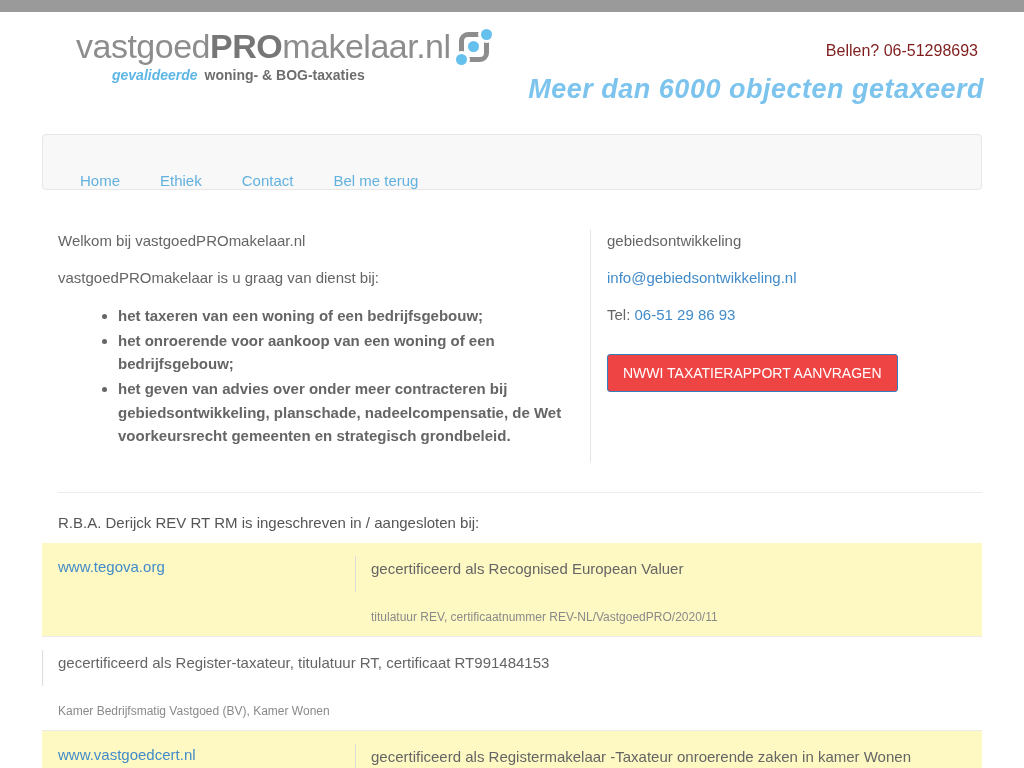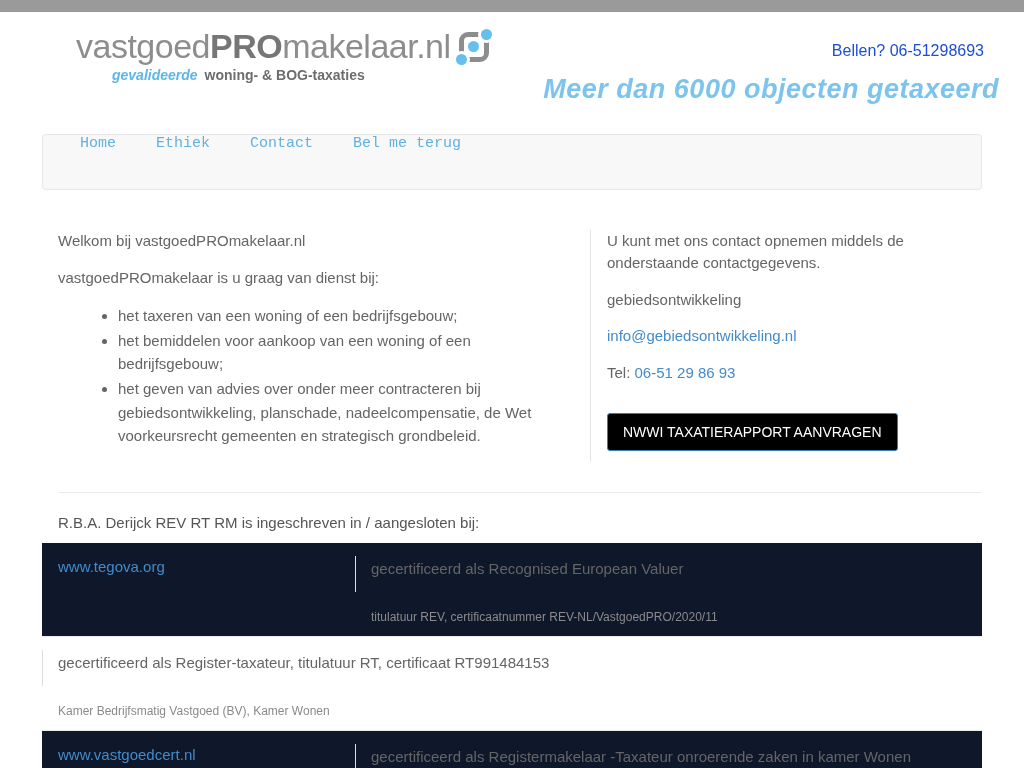--- a/index.html
+++ b/index.html
@@ -16,47 +16,47 @@
   .logo-text { font-size:34px; color:#8d8d8d; letter-spacing:-0.5px; line-height:1.1; }
   .logo-text .pro { font-weight:bold; color:#767676; }
   .logo-icon { position:relative; width:30px; height:30px; margin-left:8px; flex:0 0 auto; }
   .logo-icon .frame { position:absolute; left:0; top:0; right:0; bottom:0; border:5px solid #8d8d8d; border-radius:9px; }
   .logo-icon .dot { position:absolute; width:11px; height:11px; border-radius:50%; background:#66c0ee; box-shadow:0 0 0 3px #fff; }
   .logo-icon .dot.c { left:9px; top:9px; box-shadow:none; }
   .logo-icon .dot.tr { right:-3px; top:-3px; }
   .logo-icon .dot.bl { left:-3px; bottom:-3px; }
   .tagline { margin:2px 0 0 80px; font-size:14px; font-weight:bold; color:#6d6d6d; }
   .tagline .hl { color:#5db6e6; font-style:italic; margin-right:3px; }
-  .phone-top { position:absolute; top:14px; right:40px; font-size:16px; color:#1d4ed8; }
-  .banner { position:absolute; top:46px; right:25px; font-size:27px; font-weight:bold; font-style:italic; color:#7cc4ed; letter-spacing:0.5px; }
+  .phone-top { position:absolute; top:14px; right:46px; font-size:16px; color:#7f1d1d; }
+  .banner { position:absolute; top:46px; right:40px; font-size:27px; font-weight:bold; font-style:italic; color:#7cc4ed; letter-spacing:0.5px; }
 
   
-  .nav { margin:0 42px; height:56px; background:#f8f8f8; border:1px solid #e7e7e7; border-radius:4px; display:flex; align-items:flex-start; padding-left:17px;font-family:Liberation Mono, monospace; }
+  .nav { margin:0 42px; height:56px; background:#f8f8f8; border:1px solid #e7e7e7; border-radius:4px; display:flex; align-items:flex-end; padding-left:17px; }
   .nav a { display:inline-block; padding:0 20px; font-size:15px; color:#62b1de; text-decoration:none; cursor:pointer; }
 
   
   .content { margin:0 42px; }
 
   .two-col { display:flex; padding-top:40px; }
   .col-left { width:548px; padding:0 20px 0 16px; }
   .col-right { flex:1; border-left:1px solid #e5e5e5; padding-left:16px; }
   .col-left p, .col-right p { font-size:15px; line-height:1.45; margin-bottom:15px; }
-  .col-left ul { margin:0 0 15px 60px; }
+  .col-left ul { margin:0 0 15px 60px;font-weight:bold; }
   .col-left li { font-size:15px; line-height:1.55; margin-bottom:2px; color:#656565; }
   .col-right .contact-intro { max-width:300px; }
   a.link { color:#428bca; text-decoration:none; cursor:pointer; }
-  .btn-primary { display:inline-block; margin-top:14px; padding:10px 15px; background:#000000; border:1px solid #357ebd; border-radius:3px; color:#fff; font-size:14px; cursor:pointer; font-family:"Liberation Sans","DejaVu Sans",sans-serif; }
+  .btn-primary { display:inline-block; margin-top:14px; padding:10px 15px; background:#ef4444; border:1px solid #357ebd; border-radius:3px; color:#fff; font-size:14px; cursor:pointer; font-family:"Liberation Sans","DejaVu Sans",sans-serif; }
 
   .divider { border:none; border-top:1px solid #ececec; margin:30px 0 0 16px; }
 
   .memberships-heading { padding-left:16px; margin:21px 0 12px 0; font-size:15px; color:#555; font-weight:normal; }
 
   
   .member-row { display:flex; min-height:75px; padding:15px 0 12px 0; border-bottom:1px solid #ebebeb; }
-  .member-row.striped { background:#0f172a; }
+  .member-row.striped { background:#fef9c3; }
   .member-row .cell-link { width:313px; padding-left:16px; flex:0 0 auto; font-size:15px; }
   .member-row .cell-desc { flex:1; position:relative; padding-left:16px; padding-right:20px; }
   .member-row .cell-desc:before { content:""; position:absolute; left:0; top:-2px; width:1px; height:36px; background:#ddd; }
   .member-row .desc-main { font-size:15px; color:#656565; line-height:1.4; }
   .member-row .desc-sub { font-size:12px; color:#8a8a8a; margin-top:31px; }
 </style>
 </head>
 <body>
 
 <div class="page">
@@ -86,26 +86,25 @@
   </div>
 
   <div class="content">
 
     <div class="two-col">
       <div class="col-left">
         <p>Welkom bij vastgoedPROmakelaar.nl</p>
         <p>vastgoedPROmakelaar is u graag van dienst bij:</p>
         <ul>
           <li>het taxeren van een woning of een bedrijfsgebouw;</li>
-          <li>het bemiddelen voor aankoop van een woning of een bedrijfsgebouw;</li>
+          <li>het onroerende voor aankoop van een woning of een bedrijfsgebouw;</li>
           <li>het geven van advies over onder meer contracteren bij gebiedsontwikkeling, planschade, nadeelcompensatie, de Wet voorkeursrecht gemeenten en strategisch grondbeleid.</li>
         </ul>
       </div>
       <div class="col-right">
-        <p class="contact-intro">U kunt met ons contact opnemen middels de onderstaande contactgegevens.</p>
         <p>gebiedsontwikkeling</p>
         <p><a class="link">info@gebiedsontwikkeling.nl</a></p>
         <p><span>Tel: </span><a class="link">06-51 29 86 93</a></p>
         <button class="btn-primary">NWWI TAXATIERAPPORT AANVRAGEN</button>
       </div>
     </div>
 
     <hr class="divider">
 
     <h2 class="memberships-heading">R.B.A. Derijck REV RT RM is ingeschreven in / aangesloten bij:</h2>

